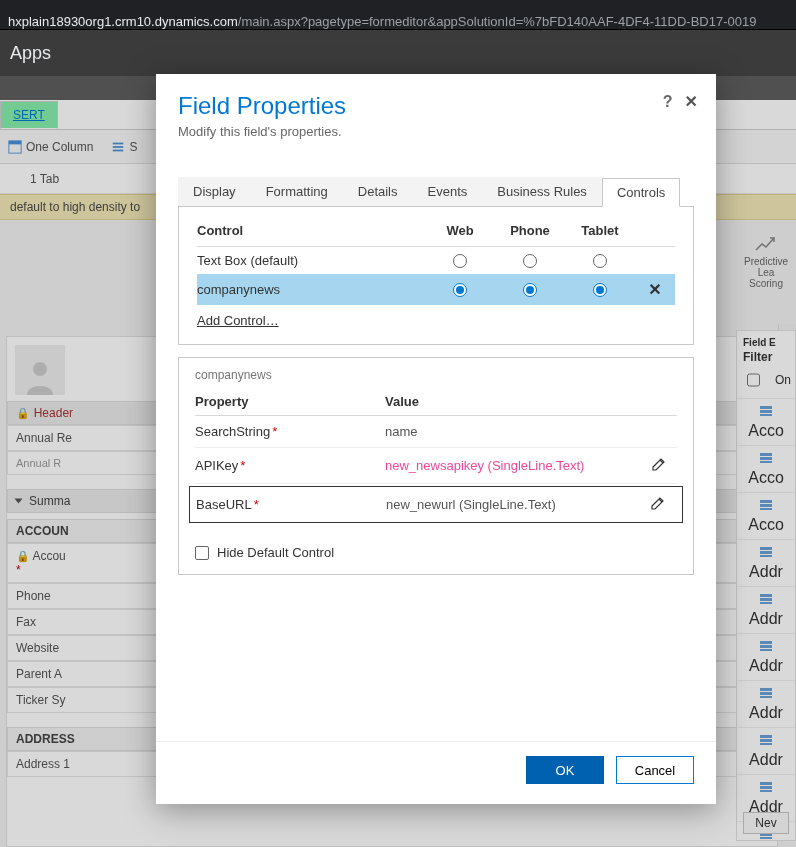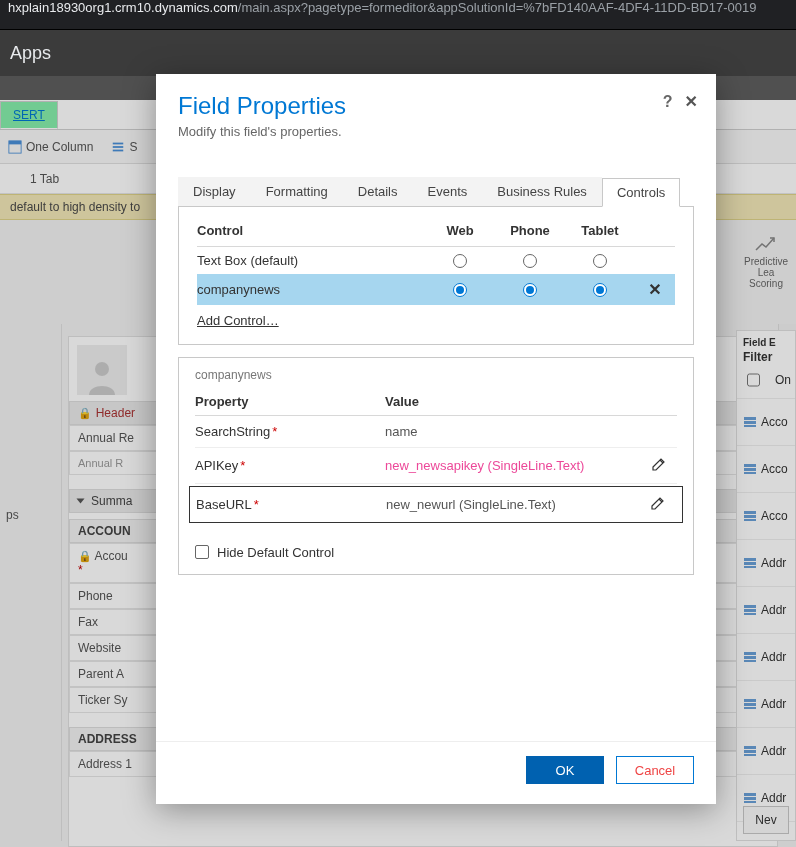--- a/index.html
+++ b/index.html
@@ -1,21 +1,21 @@
 <!DOCTYPE html>
 <html><head>
 <meta charset="utf-8">
 <style>
   * { box-sizing: border-box; }
   html, body { margin:0; padding:0; font-family: "Segoe UI", Arial, sans-serif; font-size:13px; color:#333; background:#505050; }
   .page { width:796px; height:847px; position:relative; overflow:hidden; background:#505050; }
 
   
   .titlebar { height:24px; background:#202124; color:#e8eaed; padding-left:8px; font-size:12px; display:flex; align-items:center; }
-  .addressbar { height:30px; background:#202124; color:#9aa0a6; display:flex; align-items:flex-start; padding-left:8px; font-size:13px; border-bottom:1px solid #000; }
+  .addressbar { height:30px; background:#202124; color:#9aa0a6; display:flex; align-items:flex-end; padding-left:8px; font-size:13px; border-bottom:1px solid #000; }
   .addressbar .host { color:#e8eaed; }
   .appsbar { height:46px; background:#3b3b3b; color:#e8eaed; display:flex; align-items:center; padding-left:10px; font-size:18px; }
 
   
   .app-body { position:absolute; top:100px; left:0; right:0; bottom:0; background:#f3f3f3; }
   .overlay-dim { position:absolute; top:100px; left:0; right:0; bottom:0; background:rgba(0,0,0,0.15); pointer-events:none; }
 
   .ribbon-tabs { height:30px; background:#fff; border-bottom:1px solid #d0d0d0; display:flex; align-items:flex-end; }
   .ribbon-tab { height:28px; padding:0 12px; font-size:12px; color:#0078d4; border:1px solid transparent; display:flex; align-items:center; }
   .ribbon-tab.active { border:1px solid #d0d0d0; border-bottom:1px solid #fff; background:#86efac; color:#0078d4;text-decoration:underline; }
@@ -45,23 +45,23 @@
 
   .scroll-track { width:18px; background:#f0f0f0; border-left:1px solid #ddd; position:relative;}
   .scroll-thumb { position:absolute; left:2px; right:2px; top:30px; height:120px; background:#c8c8c8; border-radius:2px;}
   .scroll-arrow { position:absolute; left:0; right:0; height:16px; display:flex; align-items:center; justify-content:center; color:#666;}
   .scroll-arrow.up{ top:0;} .scroll-arrow.down{bottom:0;}
 
   .right-panel { position:absolute; right:0; top:224px; bottom:6px; width:60px; background:#fff; border:1px solid #e0e0e0; margin:6px 0 0 0; overflow:hidden;}
   .right-panel .hdr { font-weight:600; padding:6px 6px 2px; font-size:10px; color:#333;}
   .right-panel .sub { padding:0 6px 6px; font-size:12px; font-weight:600;}
   .right-panel .chk { padding:0 6px 8px; font-size:12px; display:flex; align-items:center; gap:12px;}
-  .right-panel .item { border-top:1px solid #eee; padding:16px 6px; font-size:12px; color:#333; display:flex; align-items:center; gap:4px; white-space:nowrap; overflow:hidden;}
+  .right-panel .item { border-top:1px solid #eee; padding:5px 6px; font-size:16px; color:#333; display:flex; align-items:center; gap:4px; white-space:nowrap; overflow:hidden;flex-direction:column;}
   .stack-ic { width:14px; height:12px; flex:0 0 14px; }
-  .right-panel .newbtn { position:absolute; bottom:6px; left:6px; right:6px; height:28px; border:1px solid #c8c8c8; background:#fafafa; font-size:12px; display:flex; align-items:center; justify-content:center;}
+  .right-panel .newbtn { position:absolute; bottom:6px; left:6px; right:6px; height:22px; border:1px solid #c8c8c8; background:#fafafa; font-size:12px; display:flex; align-items:center; justify-content:center;}
 
   
   .dialog { position:absolute; left:156px; top:74px; width:560px; height:730px; background:#fff; box-shadow:0 6px 30px rgba(0,0,0,0.35); display:flex; flex-direction:column; }
   .dialog-head { padding:18px 22px 8px 22px; position:relative;}
   .dialog-title { color:#0078d4; font-size:24px; font-weight:400; }
   .dialog-sub { color:#666; font-size:13px; margin-top:4px;}
   .dialog-close { position:absolute; right:18px; top:18px; display:flex; gap:12px; align-items:center; color:#555;}
   .dialog-close span { cursor:pointer; font-weight:bold; font-size:16px;}
   .help-q { font-size:15px; font-weight:normal; color:#666; cursor:pointer;}
 
@@ -85,27 +85,27 @@
   .props-box { margin:12px 22px 0; border:1px solid #c8c8c8; padding:10px 16px 14px; }
   .props-title { color:#777; font-size:12px;}
   .props-head { display:grid; grid-template-columns: 190px 1fr 36px; font-weight:600; padding:12px 0 6px; border-bottom:1px solid #d8d8d8; }
   .props-row { display:grid; grid-template-columns: 190px 1fr 36px; padding:8px 0; border-bottom:1px solid #eee; align-items:center; font-size:13px;}
   .props-row.hl { border:1.5px solid #333; padding:8px 6px; margin:2px -6px;}
   .req-star { color:#c00; margin-left:2px;}
   .pencil { cursor:pointer; text-align:center;}
   .pencil svg { width:16px; height:16px; }
 
   .desc-block { margin-top:60px; font-size:12.5px; color:#444; line-height:1.5;}
-  .hide-def { display:flex; gap:8px; margin-top:22px; font-size:13px;}
+  .hide-def { display:flex; align-items:center; gap:8px; margin-top:22px; font-size:13px;}
   .chkbox { width:14px; height:14px; border:1.5px solid #666; border-radius:2px; background:#fff; display:inline-block;}
 
   .dialog-footer { margin-top:auto; padding:14px 22px 20px; display:flex; justify-content:flex-end; gap:12px; border-top:1px solid #eee;}
   .btn { min-width:78px; height:28px; display:flex; align-items:center; justify-content:center; font-size:13px; cursor:pointer; }
   .btn-primary { background:#0061b0; color:#fff; border:1px solid #0061b0;}
-  .btn-secondary { background:#fff; color:#ef4444; border:1px solid #0078d4;}
+  .btn-secondary { background:#fff; color:#000000; border:1px solid #0078d4;}
 
   input[type="checkbox"].nat{ width:14px; height:14px; }
 </style>
 </head>
 <body>
 <div class="page">
 
 <div class="addressbar">
   <span class="host">hxplain18930org1.crm10.dynamics.com</span>
       <span>/main.aspx?pagetype=formeditor&amp;appSolutionId=%7bFD140AAF-4DF4-11DD-BD17-0019</span>
@@ -144,23 +144,20 @@
 Scoring</span>
   </div>
   <div class="subheader">
     <span>1 Tab</span>
   </div>
   <div class="notice-bar">
     <span>default to high density to</span>
   </div>
 
   <div class="canvas-area">
-    <div class="left-gutter">
-      <div class="left-gutter-tab">ps</div>
-    </div>
     <div style="flex:1; position:relative; padding:6px 0 0 6px;">
       <div class="form-col" style="height:100%;">
         <div class="form-avatar">
           <svg width="34" height="38" viewBox="0 0 34 38">
                 <circle cx="17" cy="12" r="7" fill="#ccc"></circle>
                 <path d="M4 38 C4 26 30 26 30 38 Z" fill="#ccc"></path>
               </svg>
         </div>
         <div class="section-hdr locked">
           <span class="lock">🔒</span>

